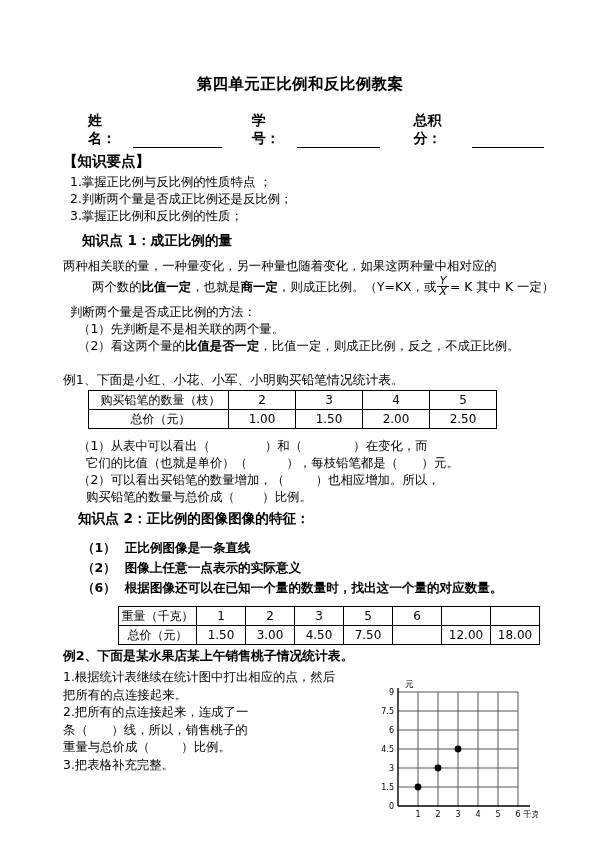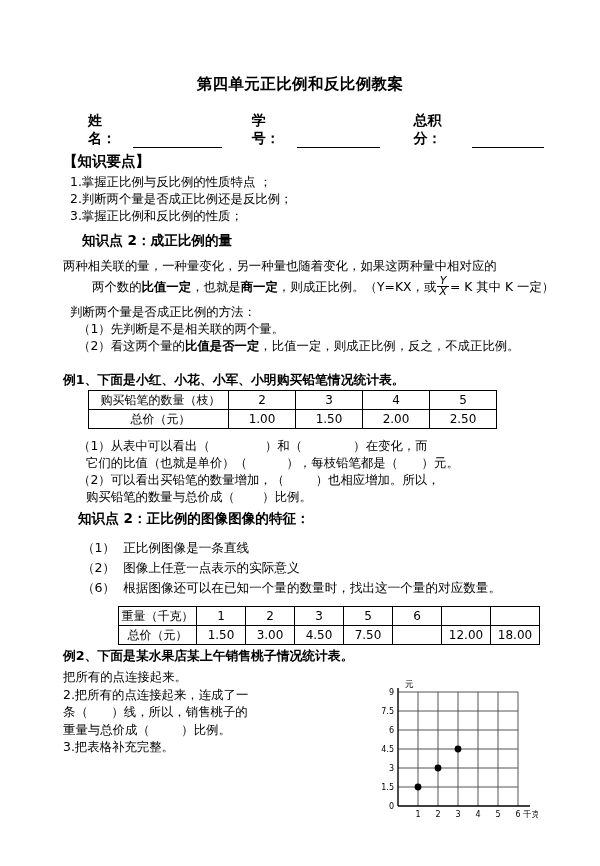--- a/index.html
+++ b/index.html
@@ -99,21 +99,21 @@
   }
   .frac .num { display: block; padding: 0 2px; }
   .frac .den { display: block; border-top: 1px solid #000; padding: 0 2px; }
 
   .kp1-m { top: 304px; left: 70px; }
   .kp1-m1 { top: 321px; left: 78px; }
   .kp1-m2 { top: 338px; left: 78px; }
 
   
   .ex1-head { position: absolute; top: 372px; left: 63px; font-size: 12.8px; white-space: pre; }
-  .ex1-head b { font-weight: bold; }
+  .ex1-head b { font-weight: normal; }
 
   table.dtable {
     position: absolute;
     border-collapse: collapse;
     font-size: 12px;
     border-radius: 8px;
   }
   table.dtable td {
     border: 1px solid #000;
     text-align: center;
@@ -129,21 +129,21 @@
   .ex1-q1 { top: 437px; left: 78px; }
   .ex1-q1b { top: 454px; left: 86px; }
   .ex1-q2 { top: 471px; left: 78px; }
   .ex1-q2b { top: 488px; left: 86px; }
 
   
   .kp2-head { top: 510px; left: 78px; }
   .kp2-list { position: absolute; top: 538px; left: 82px; }
   .kp2-list div {
     font-size: 12.6px;
-    font-weight: normal;
+    font-weight: bold;
     line-height: 20px;
     white-space: pre;
   }
 
   
   .ex2-head { position: absolute; top: 608px; left: 63px; font-size: 12.8px; font-weight: bold; white-space: pre; margin-top: 40px; }
   .t2 { top: 606px; left: 118px; }
   .t2 td.hdr { width: 78px; }
   .t2 td.val { width: 49px; }
 
@@ -181,21 +181,21 @@
   </div>
 
   <div class="bracket-head">【知识要点】</div>
 
   <div class="objectives">
     <div>1.掌握正比例与反比例的性质特点 ；</div>
     <div>2.判断两个量是否成正比例还是反比例；</div>
     <div>3.掌握正比例和反比例的性质；</div>
   </div>
 
-  <div class="kp-head kp1-head">知识点 2：成正比例的量</div>
+  <div class="kp-head kp1-head">知识点 1：成正比例的量</div>
 
   <div class="tline kp1-p1">两种相关联的量，一种量变化，另一种量也随着变化，如果这两种量中相对应的</div>
 
   <div class="tline kp1-p2"><span>两个数的</span><span class="bold">比值一定</span><span>，也就是</span><span class="bold">商一定</span><span>，则成正比例。（Y=KX，或</span><span class="frac"><span class="num">Y</span><span class="den">X</span></span><span>= K 其中 K 一定）</span></div>
 
   <div class="tline kp1-m">判断两个量是否成正比例的方法：</div>
   <div class="tline kp1-m1">（1）先判断是不是相关联的两个量。</div>
   <div class="tline kp1-m2"><span>（2）看这两个量的</span><span class="bold">比值是否一定</span><span>，比值一定，则成正比例，反之，不成正比例。</span></div>
 
   <div class="ex1-head"><b>例1、</b><b>下面是小红、小花、小军、小明购买铅笔情况统计表。</b></div>
@@ -252,20 +252,21 @@
       <td class="val">4.50</td>
       <td class="val">7.50</td>
       <td class="val"></td>
       <td class="val">12.00</td>
       <td class="val">18.00</td>
     </tr>
   </tbody>
     </table>
 
   <div class="ex2-steps">
+    <div>1.根据统计表继续在统计图中打出相应的点，然后</div>
     <div>把所有的点连接起来。</div>
     <div>2.把所有的点连接起来，连成了一</div>
     <div>条（      ）线，所以，销售桃子的</div>
     <div>重量与总价成（        ）比例。</div>
     <div>3.把表格补充完整。</div>
   </div>
 
   <div class="chart-wrap">
     <svg class="chart-svg" id="chart" width="180" height="165" viewBox="0 0 180 165">
         <line x1="40" y1="109" x2="160" y2="109" stroke="#555" stroke-width="1"></line>

